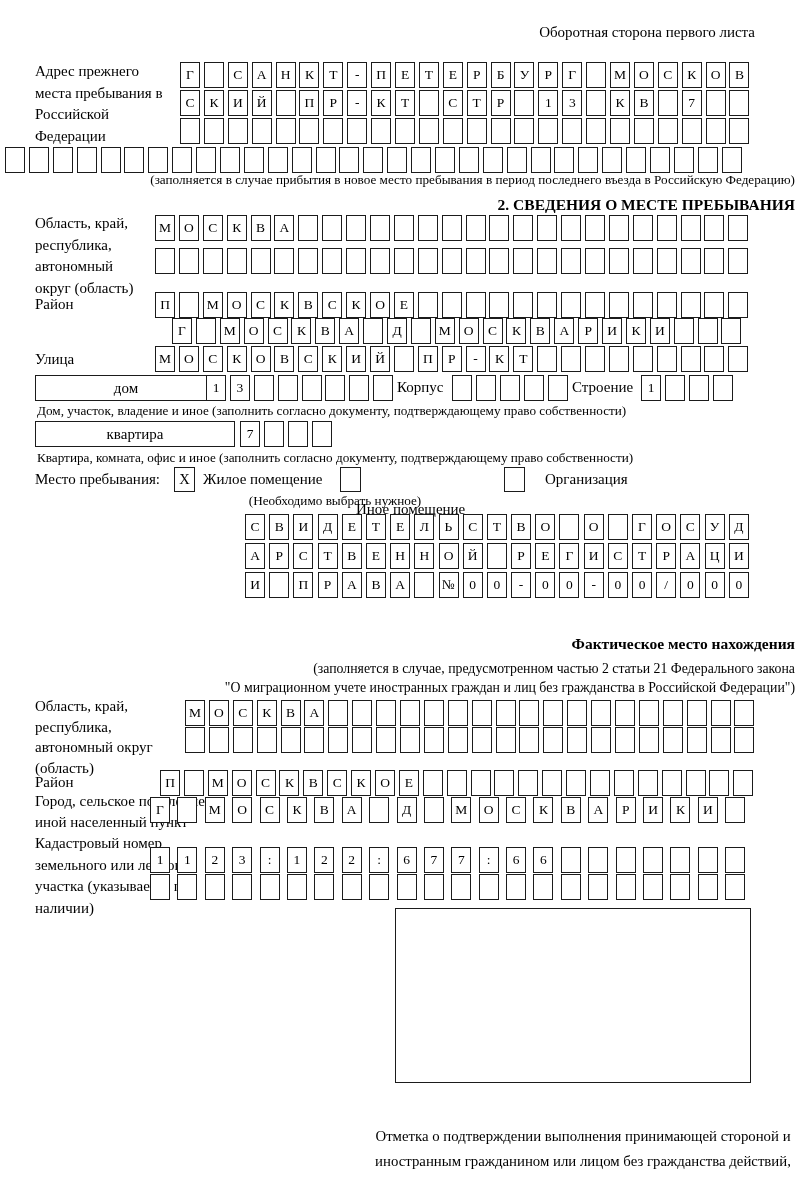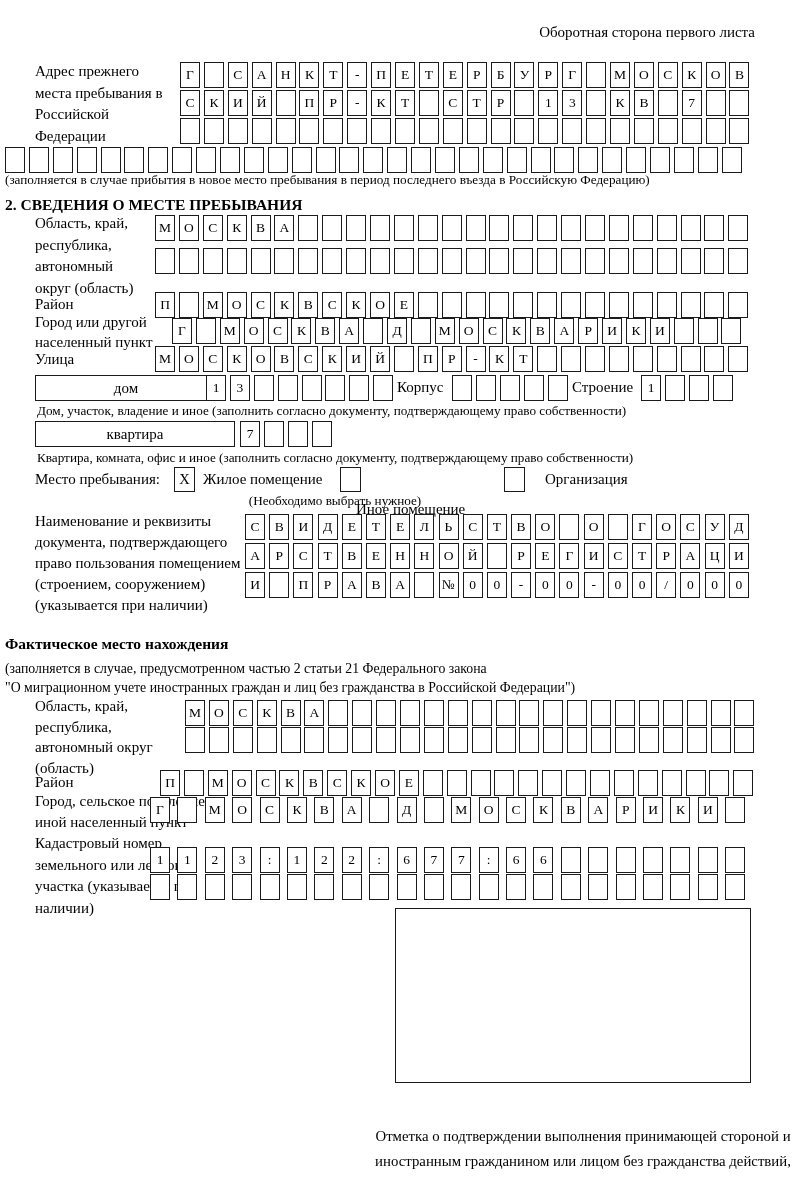--- a/index.html
+++ b/index.html
@@ -1,21 +1,21 @@
 <!DOCTYPE html>
 <html><head>
 <meta charset="utf-8">
 <style>
   html,body{margin:0;padding:0;background:#fff;}
   #page{position:relative;width:800px;height:1180px;background:#ffffff;
         font-family:"Liberation Serif",serif;color:#000;overflow:hidden;}
   .abs{position:absolute;}
   .lbl{position:absolute;font-size:15px;line-height:21.5px;}
   .cap{position:absolute;font-size:13.2px;line-height:17px;}
-  .ctr{left:5px;width:790px;text-align:left;}
+  .ctr{left:5px;width:790px;text-align:right;}
   .bold{font-weight:bold;}
   .cellrow{position:absolute;display:flex;}
   .cell{flex:0 0 auto;width:20px;height:26px;border:1.6px solid #1b1b1b;
         box-sizing:border-box;display:flex;align-items:center;justify-content:center;
         font-size:13.5px;background:#fff;}
   .boxlbl{position:absolute;border:1.6px solid #1b1b1b;box-sizing:border-box;
         display:flex;align-items:center;justify-content:center;font-size:15px;background:#fff;}
   .cbox{position:absolute;width:21px;height:25px;border:1.6px solid #1b1b1b;
         box-sizing:border-box;display:flex;align-items:center;justify-content:center;
         font-size:14.5px;background:#fff;}
@@ -222,21 +222,20 @@
       <span class="cell"></span>
       <span class="cell"></span>
       <span class="cell"></span>
       <span class="cell"></span>
       <span class="cell"></span>
       <span class="cell"></span>
       <span class="cell"></span>
       <span class="cell"></span>
     </div>
 
-  <div class="lbl" style="left:35px;top:312px;width:140px;line-height:20px;">Город или другой населенный пункт</div>
   <div class="cellrow" style="left: 172px; top: 318px; gap: 3.9px;">
       <span class="cell">Г</span>
       <span class="cell"></span>
       <span class="cell">М</span>
       <span class="cell">О</span>
       <span class="cell">С</span>
       <span class="cell">К</span>
       <span class="cell">В</span>
       <span class="cell">А</span>
       <span class="cell"></span>
@@ -325,21 +324,20 @@
 
   <div class="lbl" style="left:35px;top:469px;">Место пребывания:</div>
   <div class="cbox" style="left:174px;top:467px;">X</div>
   <div class="lbl" style="left:203px;top:469px;">Жилое помещение</div>
   <div class="cbox" style="left:340px;top:467px;"></div>
   <div class="lbl" style="left:356px;top:469px;margin-top:30px;">Иное помещение</div>
   <div class="cbox" style="left:504px;top:467px;"></div>
   <div class="lbl" style="left:545px;top:469px;">Организация</div>
   <div class="cap" style="left:185px;top:492px;width:300px;text-align:center;">(Необходимо выбрать нужное)</div>
 
-  <div class="lbl" style="left:35px;top:511px;width:208px;line-height:21px;">Наименование и реквизиты документа, подтверждающего право пользования помещением (строением, сооружением) (указывается при наличии)</div>
   <div class="cellrow" style="left: 245px; top: 514px; gap: 4.2px;">
       <span class="cell">С</span>
       <span class="cell">В</span>
       <span class="cell">И</span>
       <span class="cell">Д</span>
       <span class="cell">Е</span>
       <span class="cell">Т</span>
       <span class="cell">Е</span>
       <span class="cell">Л</span>
       <span class="cell">Ь</span>

